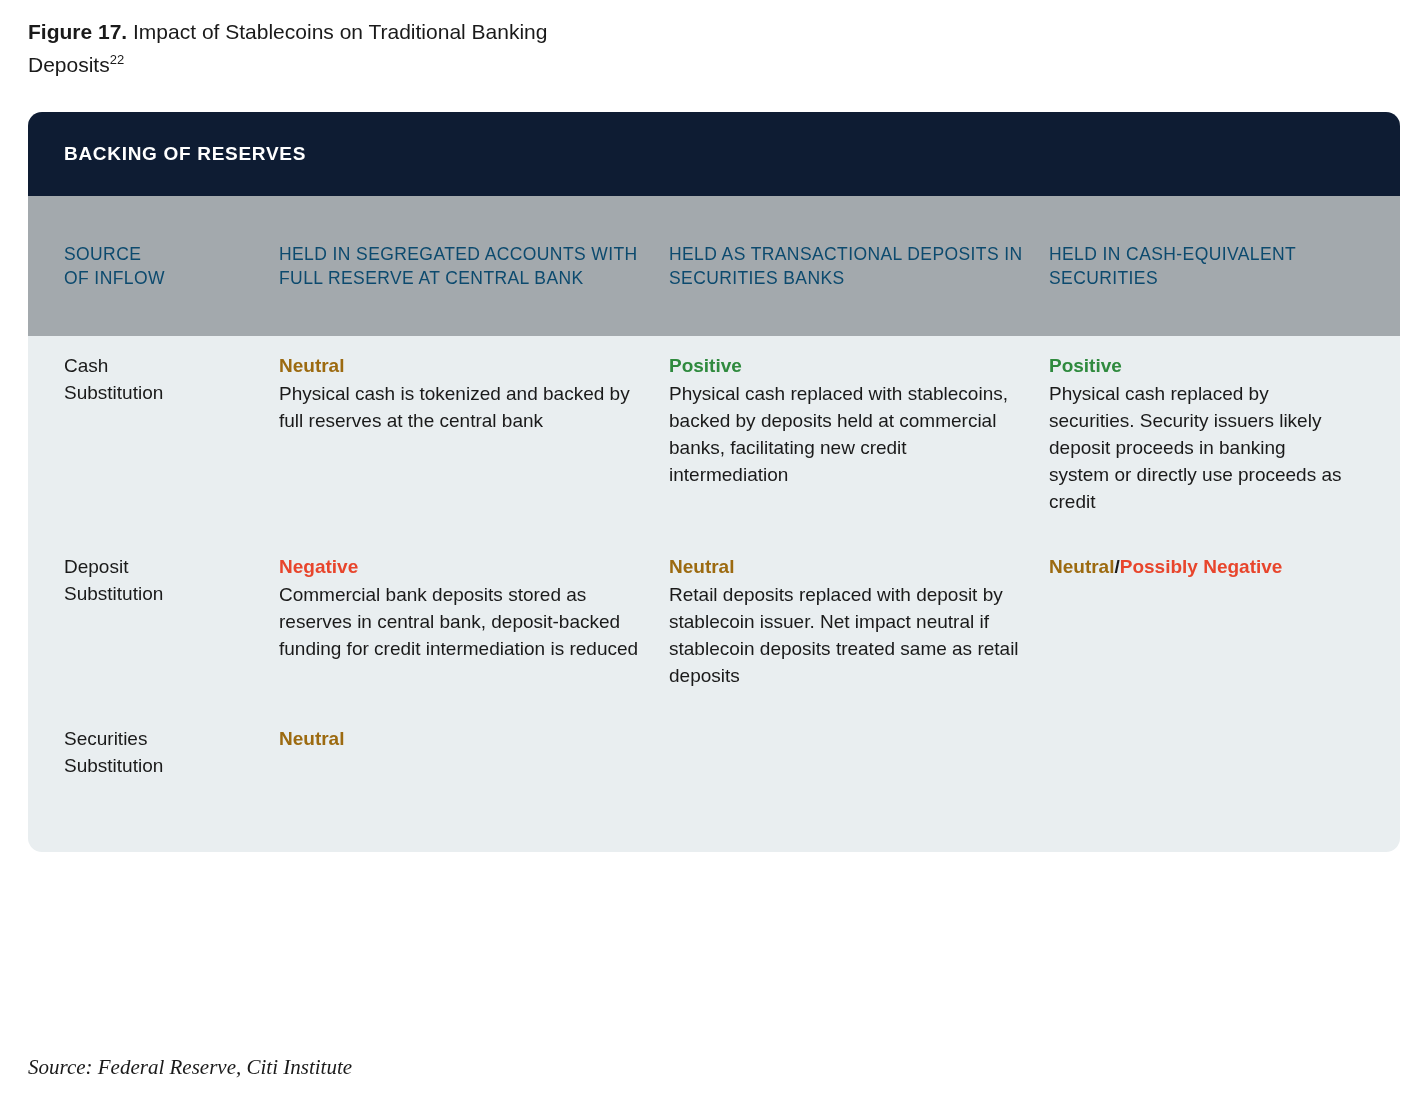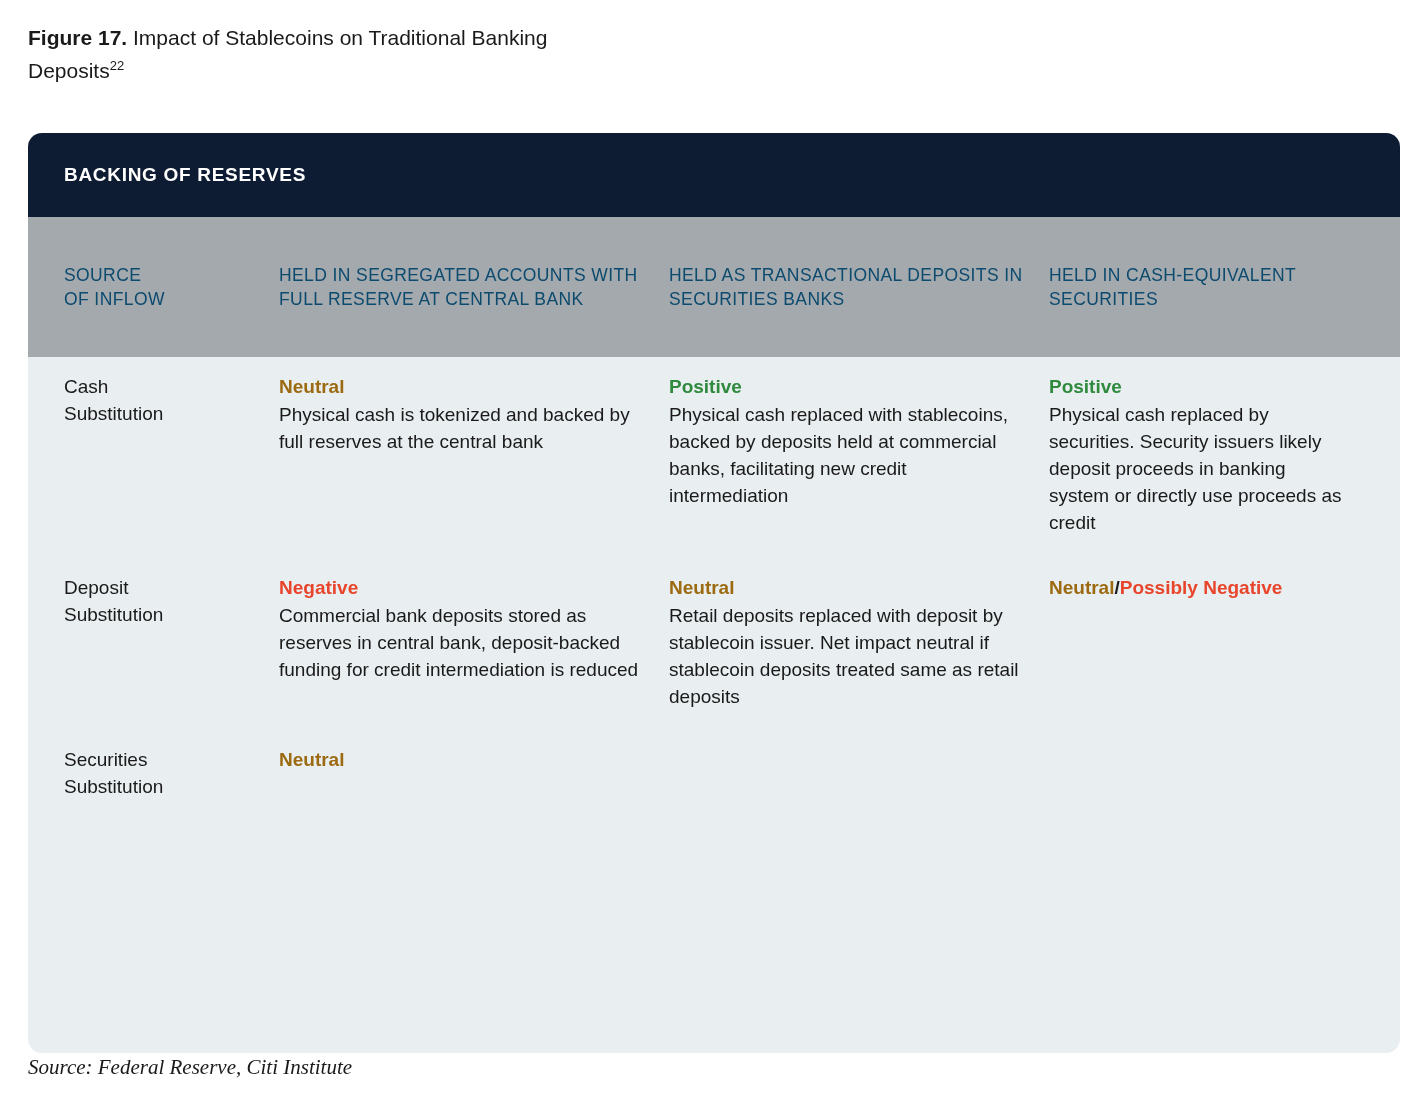--- a/index.html
+++ b/index.html
@@ -12,40 +12,39 @@
     height: 1108px;
     font-family: "Liberation Sans", sans-serif;
     color: #1a1a1a;
     position: relative;
     overflow: hidden;
   }
 
   .fig-caption {
     position: absolute;
     left: 28px;
-    top: 24px;
+    top: 18px;
     width: 620px;
     font-size: 21px;
     line-height: 28px;
     color: #1a1a1a;
   }
   .fig-caption .fig-label {
     font-weight: bold;
   }
 
   .figure {
     position: absolute;
     left: 28px;
     top: 112px;
     width: 1372px;
-    height: 920px;
+    height: 740px;
     border-radius: 14px;
     overflow: hidden;
     background: #e9eef0;
-    margin-top: 21px;
   }
 
   .banner {
     height: 84px;
     background: #0e1c33;
     display: flex;
     align-items: center;
     padding-left: 36px;
     box-sizing: border-box;
   }

